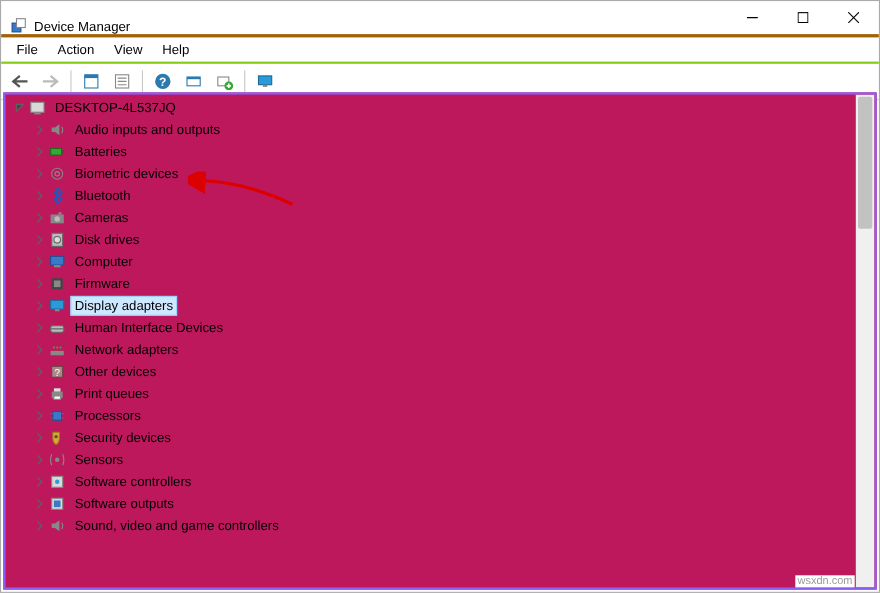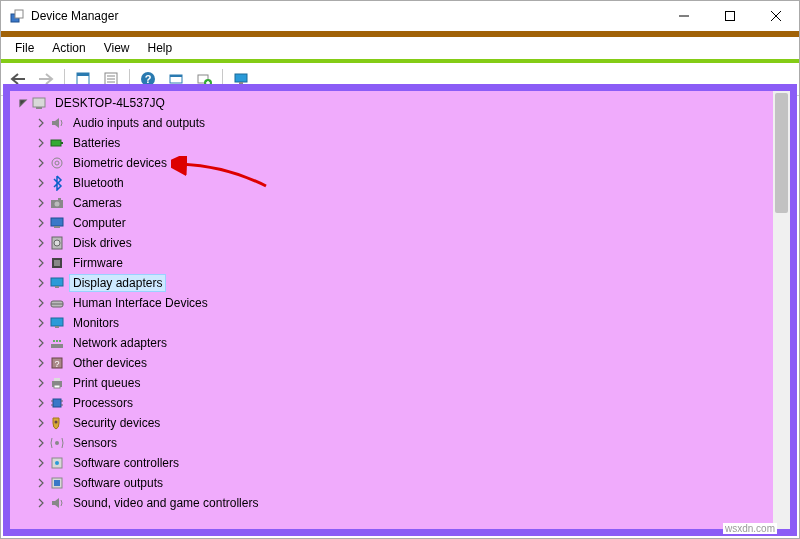--- a/index.html
+++ b/index.html
@@ -1,28 +1,28 @@
 <!DOCTYPE html>
 <html><head>
 <meta charset="utf-8">
 <style>
   html,body{margin:0;padding:0;font-family:"Segoe UI",Tahoma,sans-serif;font-size:12px;color:#000;background:#fff}
   .window{width:800px;height:539px;background:#fff;border:1px solid #aaa;box-sizing:border-box;position:relative;overflow:hidden}
-  .titlebar{height:30px;display:flex;align-items:center;padding:0 0 0 8px;border-bottom:6px solid #a16207}
+  .titlebar{height:30px;display:flex;align-items:flex-end;padding:0 0 0 8px;border-bottom:3px solid #a16207}
   .titlebar .icon{width:16px;height:16px;margin-right:6px}
   .titlebar .title{flex:0 0 auto;font-size:12px}
   .titlebar .spacer{flex:1}
   .winbtn{width:46px;height:30px;display:flex;align-items:center;justify-content:center}
   .winbtn svg{width:10px;height:10px;stroke:#000;fill:none;stroke-width:1}
-  .menubar{height:22px;display:flex;align-items:center;padding:0 6px;gap:2px;border-bottom:4px solid #84cc16}
+  .menubar{height:22px;display:flex;align-items:center;padding:0 6px;gap:2px;border-bottom:2px solid #84cc16}
   .menuitem{padding:2px 8px}
   .toolbar{height:28px;display:flex;align-items:center;padding:2px 4px;border-bottom:1px solid #d0d0d0;gap:2px}
   .tbtn{width:24px;height:24px;border:1px solid transparent;display:flex;align-items:center;justify-content:center}
   .tsep{width:1px;height:20px;background:#c8c8c8;margin:0 3px}
-  .tree{position:absolute;top:83px;left:2px;right:2px;bottom:2px;border:7px solid #8b5cf6;overflow:hidden;background:#f0abfc}
+  .tree{position:absolute;top:83px;left:2px;right:2px;bottom:2px;border:2px solid #8b5cf6;overflow:hidden;background:#be185d}
   .tree-inner{padding:2px 0 2px 2px}
   .node{display:flex;align-items:center;height:20px;white-space:nowrap}
   .chev{width:14px;height:14px;display:flex;align-items:center;justify-content:center;margin-right:1px}
   .chev svg{stroke:#606060;fill:none;stroke-width:1.2}
   .nicon{width:16px;height:16px;margin-right:4px;flex:0 0 16px}
   .label{padding:1px 3px;border:1px solid transparent}
   .label.sel{background:#cde8ff;border:1px solid #99d1ff}
   .l0{padding-left:4px}
   .l1{padding-left:22px}
   .scrollbar{position:absolute;top:0;right:0;width:17px;bottom:0;background:#f0f0f0}
@@ -202,44 +202,44 @@
             </svg></span>
           <span class="label">Cameras</span>
         </div>
         <div class="node l1">
           <span class="chev">
             <svg width="10" height="10" viewBox="0 0 10 10">
               <path d="M3 1 L7 5 L3 9"></path>
             </svg>
           </span>
           <span class="nicon"><svg viewBox="0 0 16 16">
+              <rect x="3" y="2" width="10" height="12" fill="#bbb" stroke="#666"></rect>
+              <circle cx="8" cy="8" r="3" fill="#ddd" stroke="#666"></circle>
+            </svg></span>
+          <span class="label">Disk drives</span>
+        </div>
+        <div class="node l1">
+          <span class="chev">
+            <svg width="10" height="10" viewBox="0 0 10 10">
+              <path d="M3 1 L7 5 L3 9"></path>
+            </svg>
+          </span>
+          <span class="nicon"><svg viewBox="0 0 16 16">
               <rect x="2" y="3" width="12" height="8" fill="#3a78c8" stroke="#1e4f90"></rect>
               <rect x="5" y="11" width="6" height="2" fill="#888"></rect>
             </svg></span>
           <span class="label">Computer</span>
         </div>
         <div class="node l1">
           <span class="chev">
             <svg width="10" height="10" viewBox="0 0 10 10">
               <path d="M3 1 L7 5 L3 9"></path>
             </svg>
           </span>
           <span class="nicon"><svg viewBox="0 0 16 16">
-              <rect x="3" y="2" width="10" height="12" fill="#bbb" stroke="#666"></rect>
-              <circle cx="8" cy="8" r="3" fill="#ddd" stroke="#666"></circle>
-            </svg></span>
-          <span class="label">Disk drives</span>
-        </div>
-        <div class="node l1">
-          <span class="chev">
-            <svg width="10" height="10" viewBox="0 0 10 10">
-              <path d="M3 1 L7 5 L3 9"></path>
-            </svg>
-          </span>
-          <span class="nicon"><svg viewBox="0 0 16 16">
               <rect x="3" y="3" width="10" height="10" fill="#444"></rect>
               <rect x="5" y="5" width="6" height="6" fill="#888"></rect>
             </svg></span>
           <span class="label">Firmware</span>
         </div>
         <div class="node l1">
           <span class="chev">
             <svg width="10" height="10" viewBox="0 0 10 10">
               <path d="M3 1 L7 5 L3 9"></path>
             </svg>
@@ -254,32 +254,20 @@
           <span class="chev">
             <svg width="10" height="10" viewBox="0 0 10 10">
               <path d="M3 1 L7 5 L3 9"></path>
             </svg>
           </span>
           <span class="nicon"><svg viewBox="0 0 16 16">
               <rect x="2" y="6" width="12" height="6" rx="2" fill="#bbb" stroke="#666"></rect>
               <line x1="2" y1="9" x2="14" y2="9" stroke="#666"></line>
             </svg></span>
           <span class="label">Human Interface Devices</span>
-        </div>
-        <div class="node l1">
-          <span class="chev">
-            <svg width="10" height="10" viewBox="0 0 10 10">
-              <path d="M3 1 L7 5 L3 9"></path>
-            </svg>
-          </span>
-          <span class="nicon"><svg viewBox="0 0 16 16">
-              <rect x="2" y="3" width="12" height="8" fill="#2a9ad8" stroke="#1a6a98"></rect>
-              <rect x="6" y="11" width="4" height="2" fill="#888"></rect>
-            </svg></span>
-          <span class="label">Monitors</span>
         </div>
         <div class="node l1">
           <span class="chev">
             <svg width="10" height="10" viewBox="0 0 10 10">
               <path d="M3 1 L7 5 L3 9"></path>
             </svg>
           </span>
           <span class="nicon"><svg viewBox="0 0 16 16">
               <rect x="2" y="9" width="12" height="4" fill="#888"></rect>
               <circle cx="5" cy="6" r="1" fill="#3a3"></circle>

